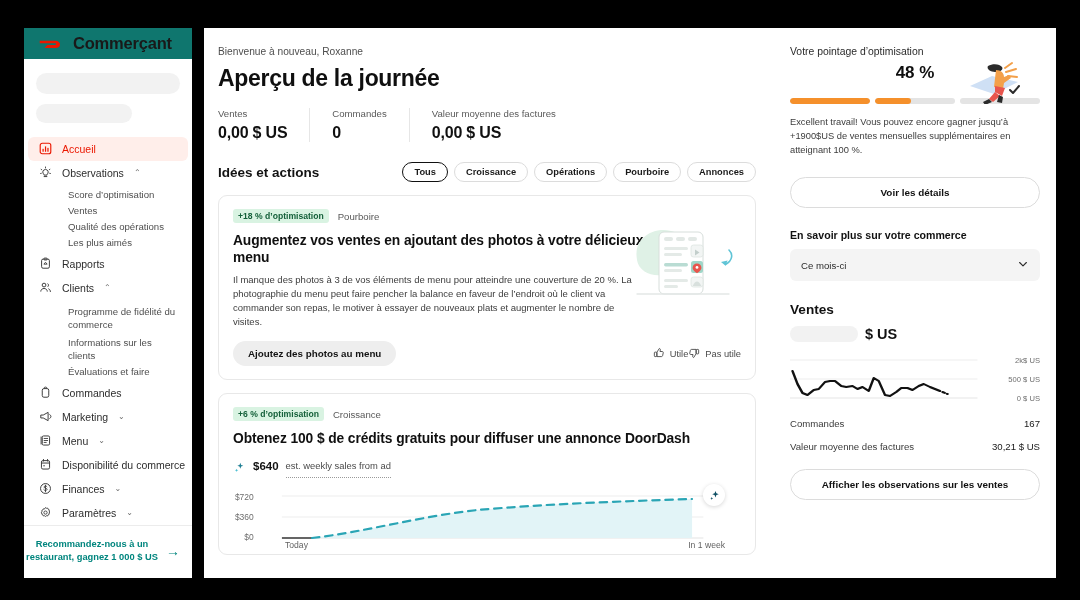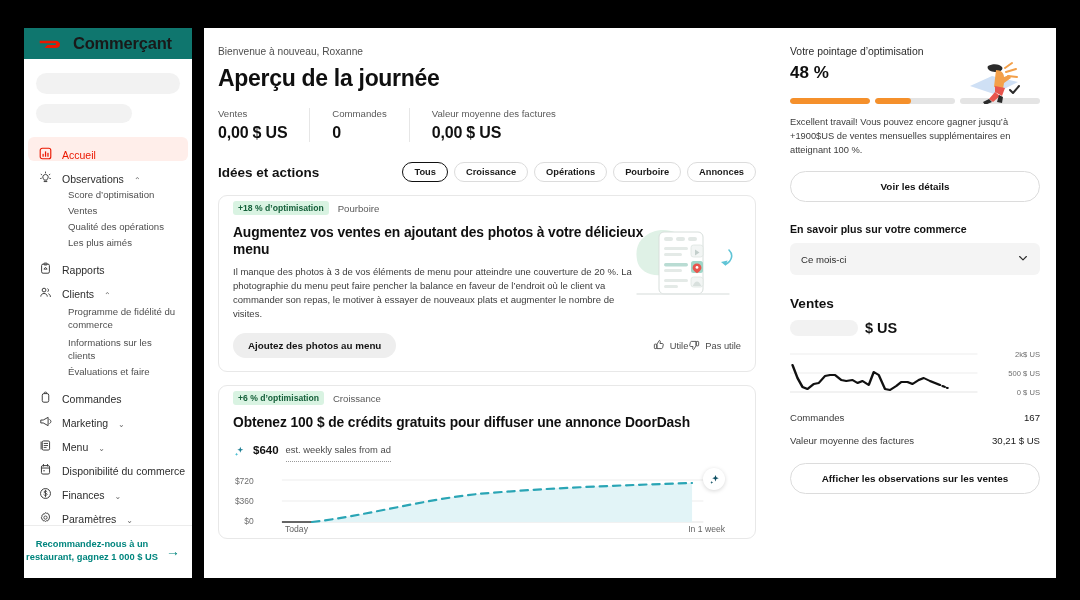--- a/index.html
+++ b/index.html
@@ -26,21 +26,21 @@
   }
   .logo-mark { width: 26px; height: 18px; flex: 0 0 auto; }
   .logo-text { font-size: 16.5px; font-weight: 700; color: #191919; letter-spacing: -.2px; }
 
   .sk { background: #f2f2f2; border-radius: 20px; }
   .sk-a { width: 144px; height: 22px; margin: 14px 0 0 12px; }
   .sk-b { width: 96px; height: 21px; margin: 10px 0 0 12px; }
 
   .nav { margin-top: 14px; }
   .nav-item {
-    display: flex; align-items: flex-end; gap: 9px;
+    display: flex; align-items: center; gap: 9px;
     height: 24px; padding: 0 10px; margin: 0 4px;
     font-size: 10.5px; color: #2d2d2d; border-radius: 6px;
     white-space: nowrap;
   }
   .nav-item.active { background: #ffeeea; color: #eb1700; font-weight: 500; }
   .nav-item .ico { width: 15px; height: 15px; flex: 0 0 auto; display: flex; align-items: center; justify-content: center; }
   .nav-item .caret { font-size: 8px; color: #6b6b6b; margin-left: 1px; }
   .sub-item {
     font-size: 9.6px; color: #4f4f4f; padding: 0 10px 0 40px;
     margin: 0 4px; line-height: 13px; display: block;
@@ -85,21 +85,21 @@
   .chips { display: flex; gap: 6px; }
   .chip {
     border: 1px solid #dcdcdc; border-radius: 14px;
     padding: 4px 11px; font-size: 9.3px; font-weight: 700; color: #1a1a1a;
     background: #fff; white-space: nowrap;
   }
   .chip.selected { border: 1.6px solid #111; }
 
   .card {
     border: 1px solid #e8e8e8; border-radius: 9px; background: #fff;
-    margin-top: 13px; padding: 5px 14px 0 14px; position: relative;
+    margin-top: 13px; padding: 13px 14px 0 14px; position: relative;
   }
   .tagrow { display: flex; align-items: center; gap: 9px; }
   .badge {
     background: #d9f3e2; color: #15603a; font-size: 8.6px; font-weight: 700;
     padding: 2px 5px; border-radius: 3px;
   }
   .cat { font-size: 9.6px; color: #5a5a5a; }
   .card-title {
     font-size: 13.8px; font-weight: 700; color: #101010;
     margin-top: 9px; line-height: 17px; max-width: 420px; letter-spacing: -.1px;
@@ -125,35 +125,35 @@
   .est-row { display: flex; gap: 7px; margin-top: 13px; }
   .est-amt { font-size: 11.5px; font-weight: 700; color: #121212; }
   .est-lbl {
     font-size: 9.4px; color: #4a4a4a;
     border-bottom: 1.5px dotted #9a9a9a; padding-bottom: 1px;
   }
   .ad-chart { margin-top: 8px; height: 68px; position: relative; }
 
   
   .opt-title { font-size: 10.4px; color: #2b2b2b; }
-  .opt-score { font-size: 17px; font-weight: 700; color: #0f0f0f; margin-top: 6px; }
+  .opt-score { font-size: 17px; font-weight: 700; color: #0f0f0f; margin-top: 6px; text-align: center; }
   .opt-illus { position: absolute; right: 16px; top: 14px; width: 60px; height: 44px; }
   .right-inner { position: relative; }
 
   .segbar { display: flex; gap: 5px; margin-top: 15px; }
   .seg { flex: 1; height: 6px; border-radius: 3px; background: #e4e4e4; overflow: hidden; }
   .seg > i { display: block; height: 100%; background: #f5902b; border-radius: 3px; }
 
   .opt-desc { font-size: 9.3px; color: #3b3b3b; line-height: 14px; margin-top: 11px; }
 
   .btn-outline {
     display: block; width: 100%; text-align: center;
     border: 1px solid #dcdcdc; border-radius: 20px; background: #fff;
     padding: 9px 0; font-size: 9.9px; font-weight: 700; color: #121212;
-    margin-top: 14px;
+    margin-top: 20px;
   }
   .sub-head { font-size: 10.6px; font-weight: 700; color: #111; margin-top: 21px; }
   .select {
     margin-top: 8px; background: #f4f4f4; border-radius: 6px;
     padding: 9px 11px; font-size: 9.6px; color: #2b2b2b;
     display: flex; align-items: center; justify-content: space-between;
   }
   .ventes-head { font-size: 13.6px; font-weight: 700; color: #111; margin-top: 21px; }
   .ventes-val { display: flex; align-items: center; gap: 7px; margin-top: 9px; }
   .ventes-sk { width: 68px; height: 16px; background: #f2f2f2; border-radius: 8px; }

